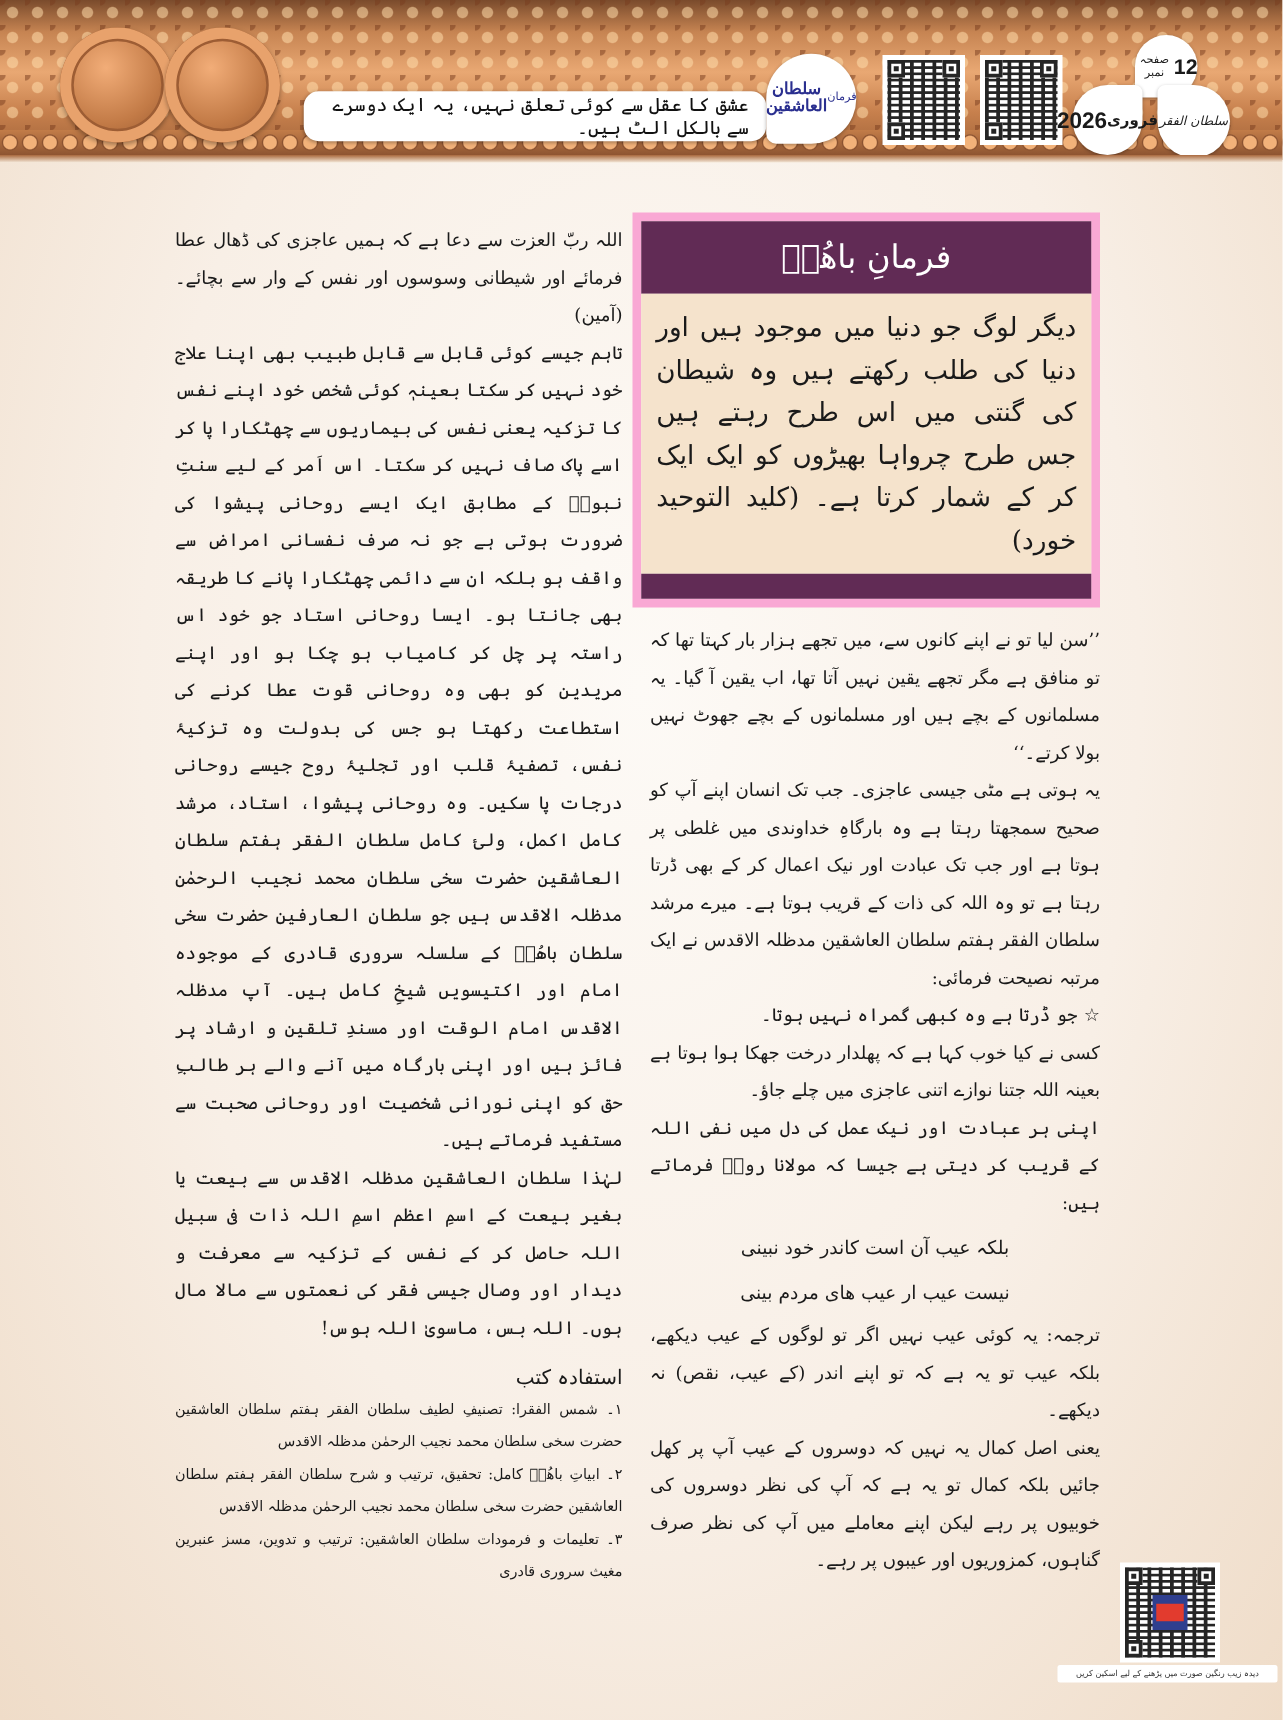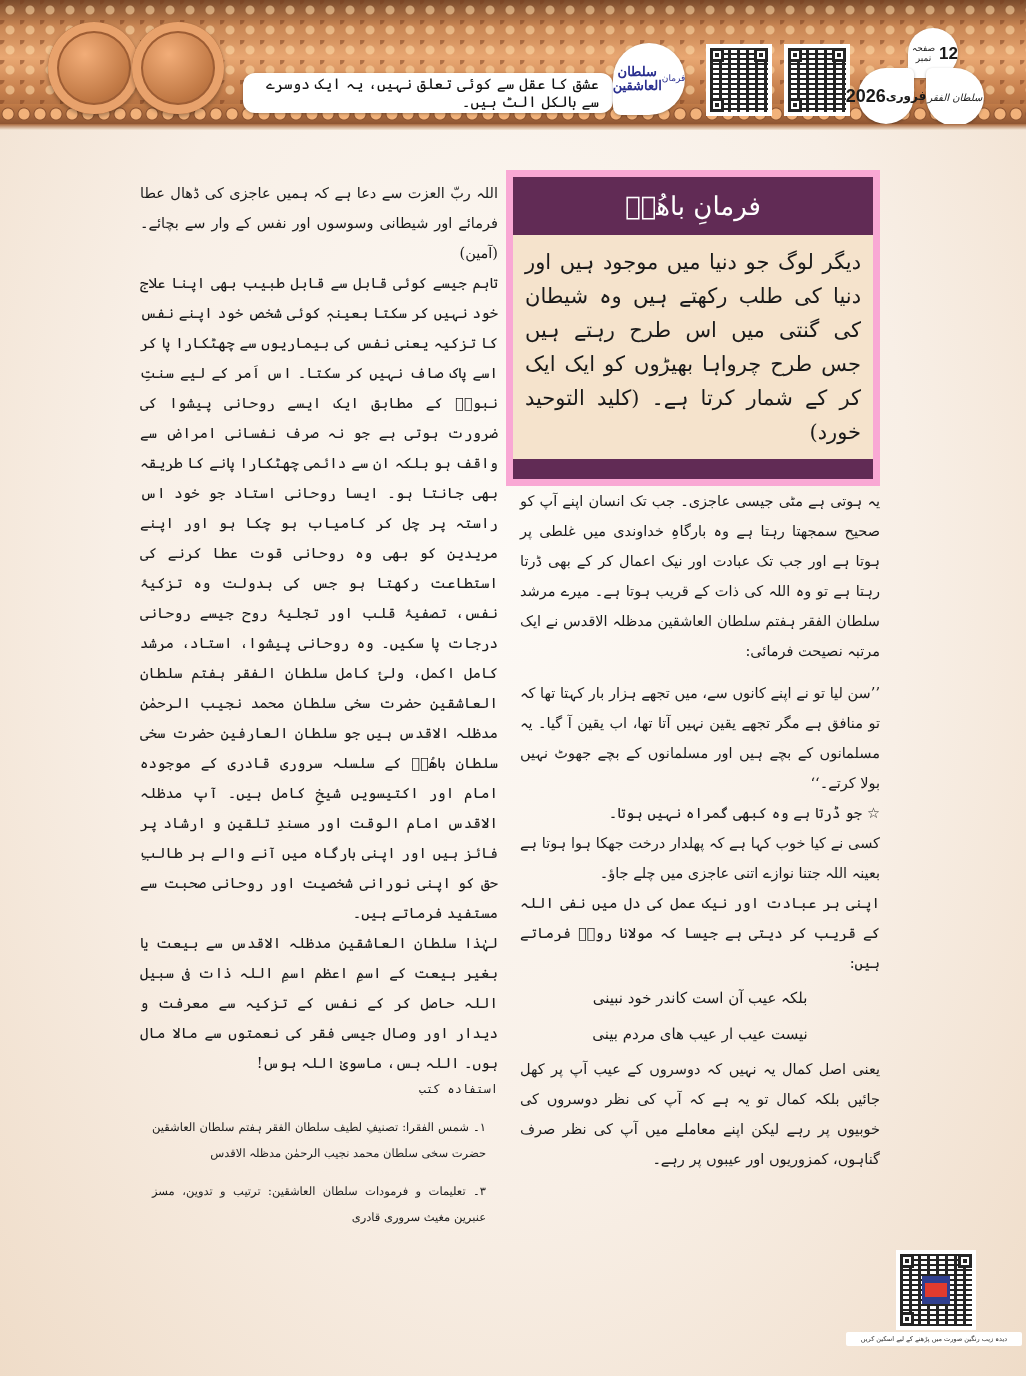--- a/index.html
+++ b/index.html
@@ -77,22 +77,22 @@
   }
   .farman-body {
     background:#f5e3cc; padding:10px 12px; font-size:21px; line-height:34px; text-align:justify; text-align-last:right;
   }
   .farman-foot { background:#612b55; height:20px; }
   .para { font-size:14.5px; line-height:30px; margin:0; }
   .para.first { margin-top:12px; }
   .para.bullet { padding-right:18px; position:relative; }
   .para.bullet .star { position:absolute; right:0; top:0; }
   .poem { text-align:center; font-size:15px; line-height:32px; margin:4px 0; }
-  .refs-title { font-size:12px; line-height:24px; margin-top:0;font-family:Liberation Mono, monospace; }
-  .ref { font-size:11.5px; line-height:26px; margin:12px; }
+  .refs-title { font-size:16px; line-height:24px; margin-top:12px; }
+  .ref { font-size:11.5px; line-height:26px; margin:0; }
 
   
   .foot-qr { position:absolute; left:896px; top:1250px; width:80px; height:80px; background:#fff; padding:4px; box-sizing:border-box; }
   .foot-qr .logo { position:absolute; left:26px; top:26px; width:28px; height:28px; background:#2f3f8f; }
   .foot-qr .logo::after { content:""; position:absolute; left:3px; top:7px; width:22px; height:14px; background:#e23b2e; }
   .foot-caption {
     position:absolute; left:846px; top:1332px; width:176px; height:14px; background:#fff;
     font-size:6.5px; line-height:14px; text-align:center; direction:rtl; color:#333; font-family:"DejaVu Serif", serif;
     border-radius:2px;
   }
@@ -143,39 +143,41 @@
 </div>
 <div class="header-edge"></div>
 
 <div class="col col-right">
   <div class="farman-box">
     <div class="farman-title">فرمانِ باھُوؒ</div>
     <div class="farman-body">دیگر لوگ جو دنیا میں موجود ہیں اور دنیا کی طلب رکھتے ہیں وہ شیطان کی گنتی میں اس طرح رہتے ہیں جس طرح چرواہا بھیڑوں کو ایک ایک کر کے شمار کرتا ہے۔ (کلید التوحید خورد)</div>
     <div class="farman-foot"></div>
   </div>
 
+  <p class="para first">’’سن لیا تو نے اپنے کانوں سے، میں تجھے ہزار بار کہتا تھا کہ تو منافق ہے مگر تجھے یقین نہیں آتا تھا، اب یقین آ گیا۔ یہ مسلمانوں کے بچے ہیں اور مسلمانوں کے بچے جھوٹ نہیں بولا کرتے۔‘‘</p>
   <p class="para">یہ ہوتی ہے مٹی جیسی عاجزی۔ جب تک انسان اپنے آپ کو صحیح سمجھتا رہتا ہے وہ بارگاہِ خداوندی میں غلطی پر ہوتا ہے اور جب تک عبادت اور نیک اعمال کر کے بھی ڈرتا رہتا ہے تو وہ اللہ کی ذات کے قریب ہوتا ہے۔ میرے مرشد سلطان الفقر ہفتم سلطان العاشقین مدظلہ الاقدس نے ایک مرتبہ نصیحت فرمائی:</p>
-  <p class="para first">’’سن لیا تو نے اپنے کانوں سے، میں تجھے ہزار بار کہتا تھا کہ تو منافق ہے مگر تجھے یقین نہیں آتا تھا، اب یقین آ گیا۔ یہ مسلمانوں کے بچے ہیں اور مسلمانوں کے بچے جھوٹ نہیں بولا کرتے۔‘‘</p>
   <p class="para bullet">
     <span class="star">☆</span>
     <span>جو ڈرتا ہے وہ کبھی گمراہ نہیں ہوتا۔</span>
   </p>
   <p class="para">کسی نے کیا خوب کہا ہے کہ پھلدار درخت جھکا ہوا ہوتا ہے بعینہ اللہ جتنا نوازے اتنی عاجزی میں چلے جاؤ۔</p>
   <p class="para">اپنی ہر عبادت اور نیک عمل کی دل میں نفی اللہ کے قریب کر دیتی ہے جیسا کہ مولانا رومؒ فرماتے ہیں:</p>
   <div class="poem">بلکہ عیب آن است کاندر خود نبینی</div>
   <div class="poem">نیست عیب ار عیب ھای مردم بینی</div>
+  <p class="para">ترجمہ: یہ کوئی عیب نہیں اگر تو لوگوں کے عیب دیکھے، بلکہ عیب تو یہ ہے کہ تو اپنے اندر (کے عیب، نقص) نہ دیکھے۔</p>
   <p class="para">یعنی اصل کمال یہ نہیں کہ دوسروں کے عیب آپ پر کھل جائیں بلکہ کمال تو یہ ہے کہ آپ کی نظر دوسروں کی خوبیوں پر رہے لیکن اپنے معاملے میں آپ کی نظر صرف گناہوں، کمزوریوں اور عیبوں پر رہے۔</p>
 </div>
 
 <div class="col col-left">
   <p class="para">اللہ ربّ العزت سے دعا ہے کہ ہمیں عاجزی کی ڈھال عطا فرمائے اور شیطانی وسوسوں اور نفس کے وار سے بچائے۔ (آمین)</p>
   <p class="para">تاہم جیسے کوئی قابل سے قابل طبیب بھی اپنا علاج خود نہیں کر سکتا بعینہٖ کوئی شخص خود اپنے نفس کا تزکیہ یعنی نفس کی بیماریوں سے چھٹکارا پا کر اسے پاک صاف نہیں کر سکتا۔ اس اَمر کے لیے سنتِ نبویؐ کے مطابق ایک ایسے روحانی پیشوا کی ضرورت ہوتی ہے جو نہ صرف نفسانی امراض سے واقف ہو بلکہ ان سے دائمی چھٹکارا پانے کا طریقہ بھی جانتا ہو۔ ایسا روحانی استاد جو خود اس راستہ پر چل کر کامیاب ہو چکا ہو اور اپنے مریدین کو بھی وہ روحانی قوت عطا کرنے کی استطاعت رکھتا ہو جس کی بدولت وہ تزکیۂ نفس، تصفیۂ قلب اور تجلیۂ روح جیسے روحانی درجات پا سکیں۔ وہ روحانی پیشوا، استاد، مرشد کامل اکمل، ولیٔ کامل سلطان الفقر ہفتم سلطان العاشقین حضرت سخی سلطان محمد نجیب الرحمٰن مدظلہ الاقدس ہیں جو سلطان العارفین حضرت سخی سلطان باھُوؒ کے سلسلہ سروری قادری کے موجودہ امام اور اکتیسویں شیخِ کامل ہیں۔ آپ مدظلہ الاقدس امام الوقت اور مسندِ تلقین و ارشاد پر فائز ہیں اور اپنی بارگاہ میں آنے والے ہر طالبِ حق کو اپنی نورانی شخصیت اور روحانی صحبت سے مستفید فرماتے ہیں۔</p>
   <p class="para">لہٰذا سلطان العاشقین مدظلہ الاقدس سے بیعت یا بغیر بیعت کے اسمِ اعظم اسمِ اللہ ذات فی سبیل اللہ حاصل کر کے نفس کے تزکیہ سے معرفت و دیدار اور وصال جیسی فقر کی نعمتوں سے مالا مال ہوں۔ اللہ بس، ماسویٰ اللہ ہوس!</p>
   <div class="refs-title">استفادہ کتب</div>
   <p class="ref">۱۔ شمس الفقرا: تصنیفِ لطیف سلطان الفقر ہفتم سلطان العاشقین حضرت سخی سلطان محمد نجیب الرحمٰن مدظلہ الاقدس</p>
+  <p class="ref">۲۔ ابیاتِ باھُوؒ کامل: تحقیق، ترتیب و شرح سلطان الفقر ہفتم سلطان العاشقین حضرت سخی سلطان محمد نجیب الرحمٰن مدظلہ الاقدس</p>
   <p class="ref">۳۔ تعلیمات و فرمودات سلطان العاشقین: ترتیب و تدوین، مسز عنبرین مغیث سروری قادری</p>
 </div>
 
 <div class="foot-qr">
   <div class="qr-grid">
     <div class="qr-finder tl"></div>
     <div class="qr-finder tr"></div>
     <div class="qr-finder bl"></div>
   </div>
   <div class="logo"></div>

